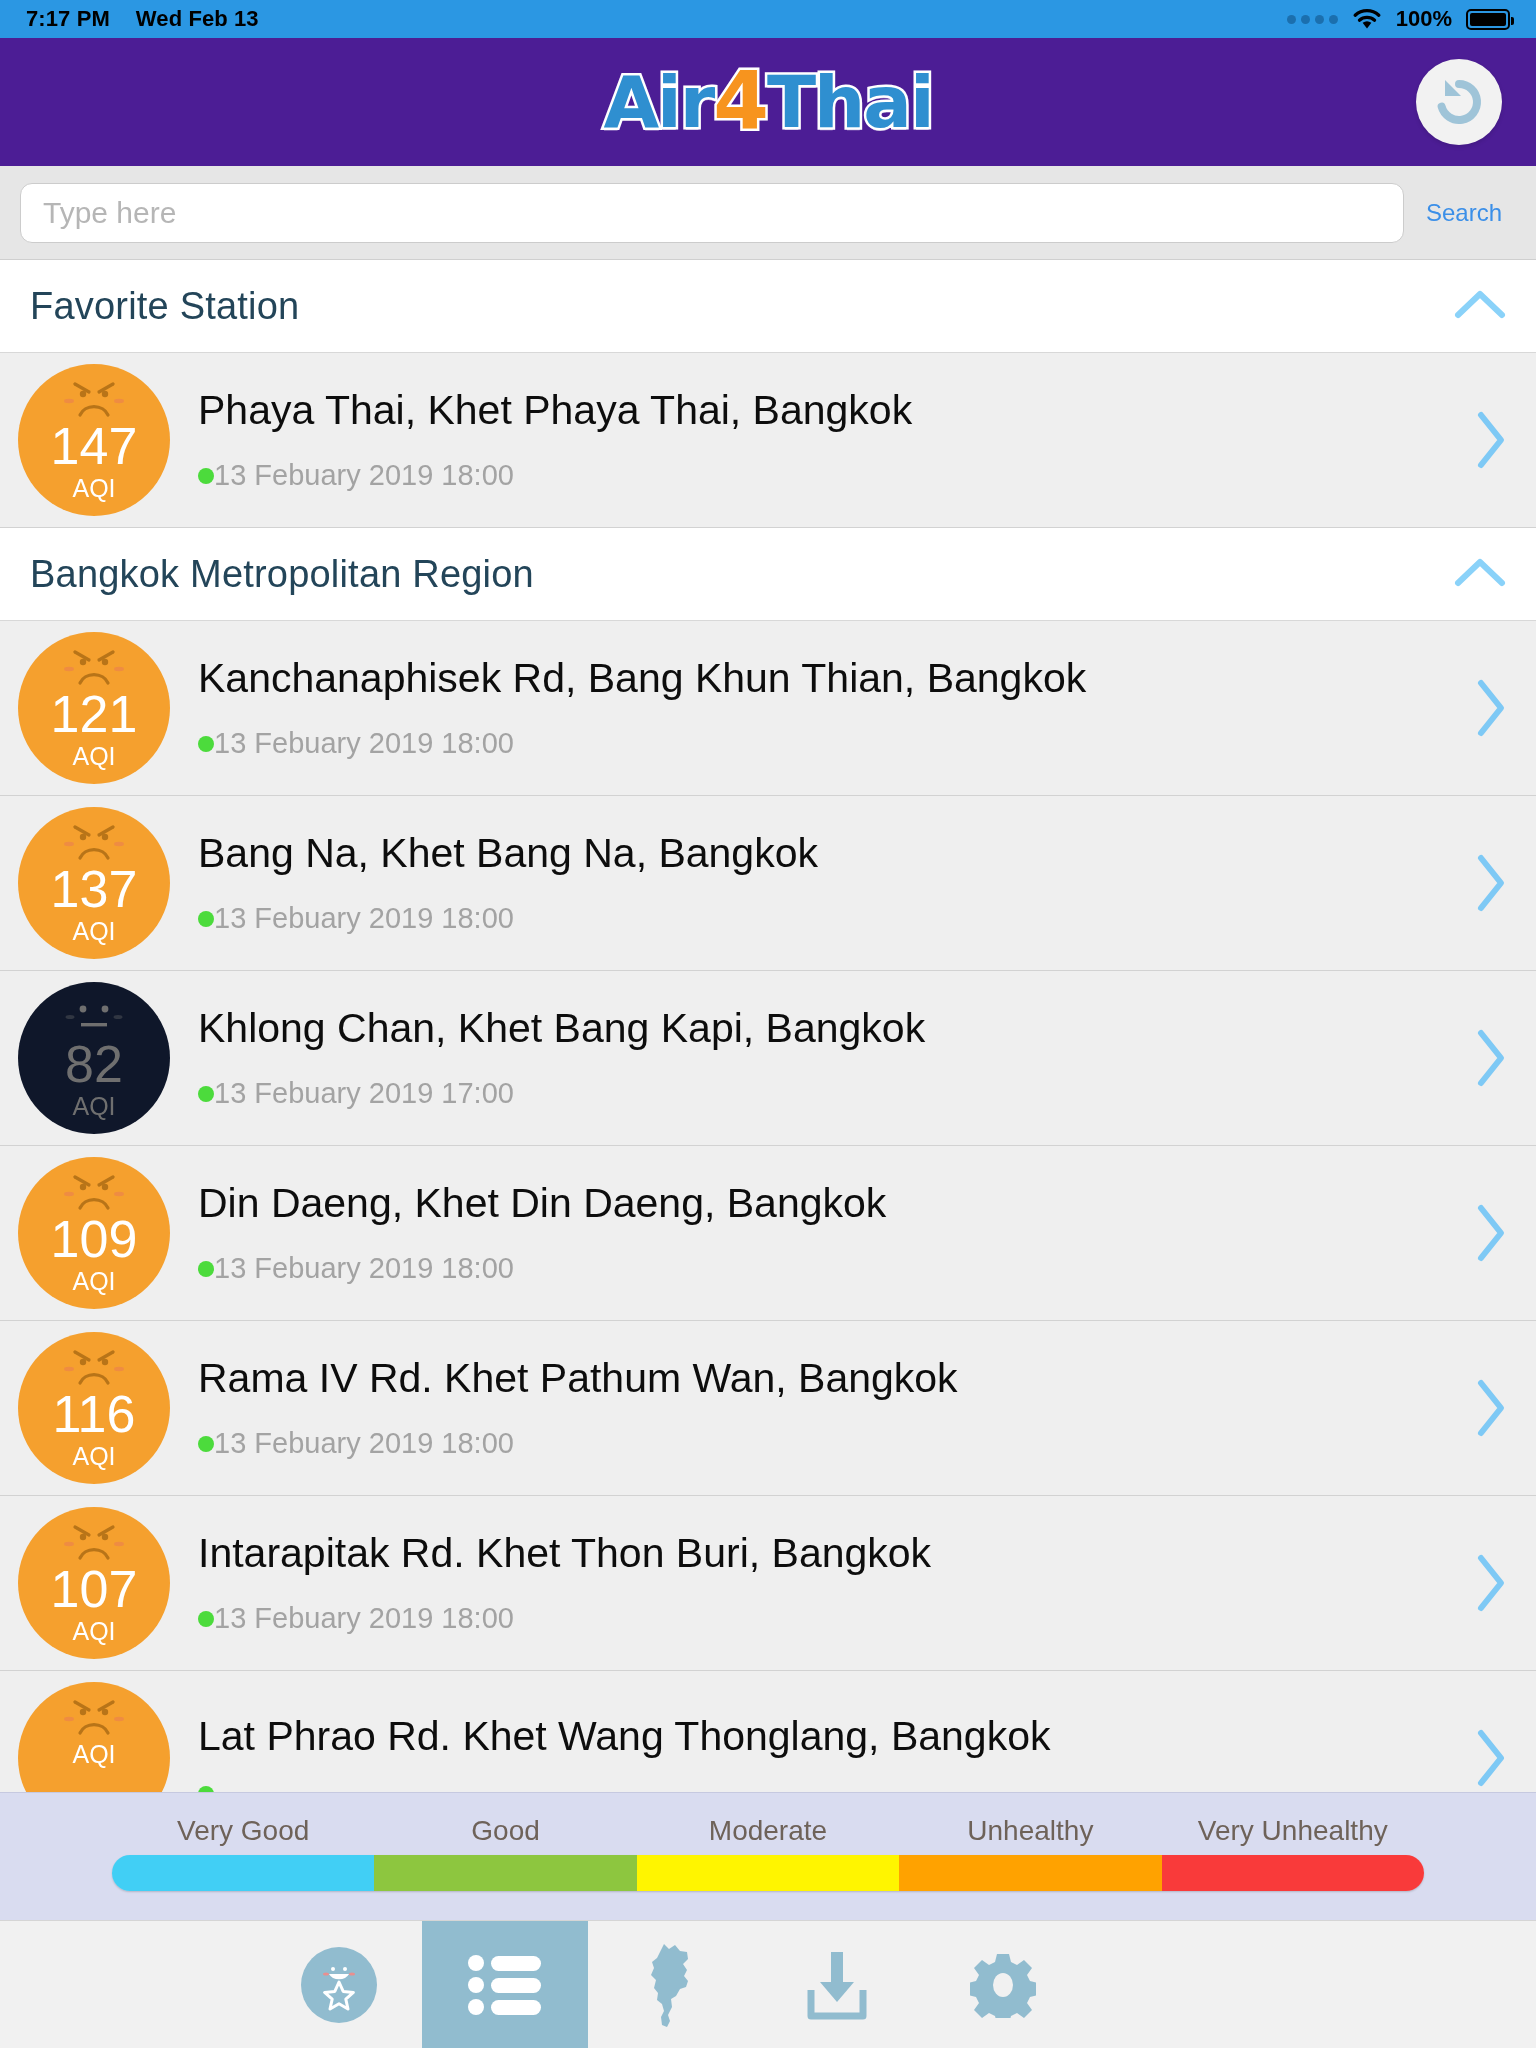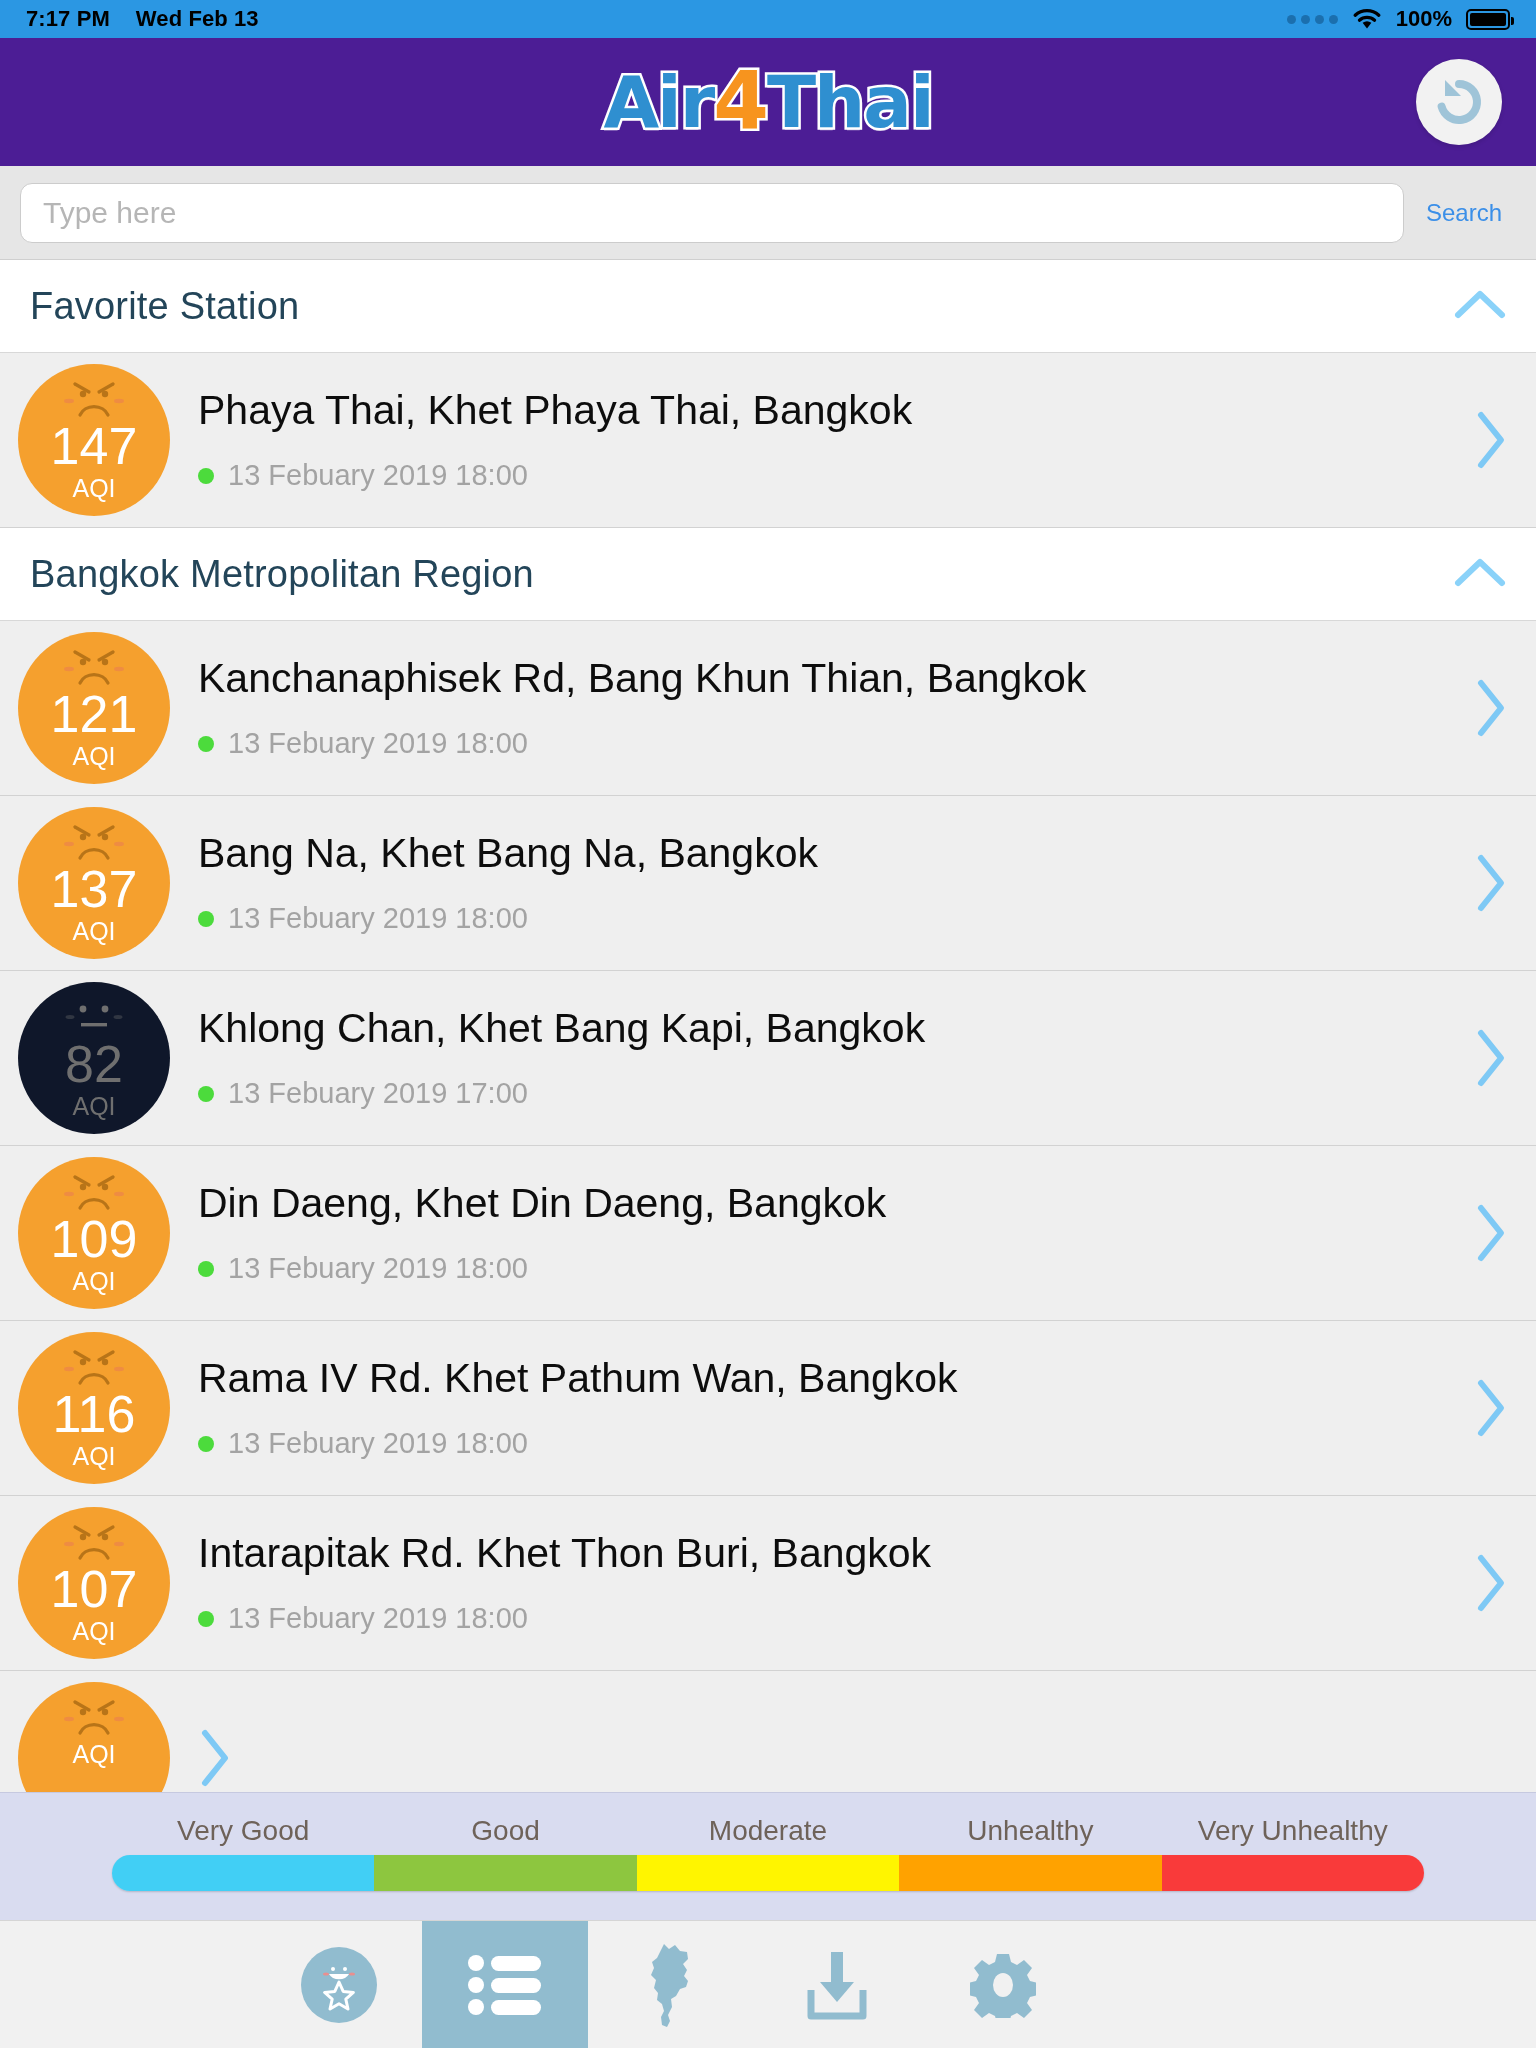--- a/index.html
+++ b/index.html
@@ -95,21 +95,21 @@
   .badge-face { height:42px; width:76px; position:relative; margin-bottom:-2px; }
   .badge-val { font-size:52px; line-height:1; font-weight:400; margin-top:2px; }
   .badge-aqi { font-size:25px; line-height:1; margin-top:4px; }
   .badge.orange { background:#f5a02e; }
   .badge.orange .badge-val, .badge.orange .badge-aqi { color:#ffffff; }
   .badge.yellow { background:#0f172a; }
   .badge.yellow .badge-val, .badge.yellow .badge-aqi { color:#6f6f6f; }
 
   .row-text { flex:1; padding-left:28px; display:flex; flex-direction:column; justify-content:center; height:152px; }
   .row-name { font-size:41px; color:#0d0d0d; line-height:1.1; }
-  .row-meta { display:flex; align-items:center; gap:14px; margin-top:26px; }
+  .row-meta { display:flex; align-items:center; margin-top:26px; }
   .dot-green { width:16px; height:16px; border-radius:50%; background:#4cdb3c; display:block; }
   .row-time { font-size:29px; color:#a3a3a3; }
   .row-chev { width:90px; display:flex; align-items:center; justify-content:center; }
 
   
   .legend {
     position:absolute; left:0; right:0; bottom:0; height:128px;
     background:#d9dcf0; border-top:1px solid #c6c9e0;
     display:flex; flex-direction:column; justify-content:center;
     padding:0 112px 8px 112px; z-index:5;
@@ -390,20 +390,27 @@
                 <path d="M57 6 L43 14" stroke="#b87418" stroke-width="3.2" stroke-linecap="round"></path>
                 <circle cx="27" cy="16" r="3.2" fill="#b87418"></circle>
                 <circle cx="49" cy="16" r="3.2" fill="#b87418"></circle>
                 <ellipse cx="13" cy="23" rx="5" ry="2.2" fill="#e8735a" opacity=".45"></ellipse>
                 <ellipse cx="63" cy="23" rx="5" ry="2.2" fill="#e8735a" opacity=".45"></ellipse>
                 <path d="M24 37 a15 13 0 0 1 28 0" stroke="#b87418" stroke-width="3.2" fill="none" stroke-linecap="round"></path>
               </svg></div>
             <div class="badge-val"></div>
             <div class="badge-aqi">AQI</div>
           </div>
+          <div class="row-text">
+            <div class="row-name">Lat Phrao Rd. Khet Wang Thonglang, Bangkok</div>
+            <div class="row-meta">
+              <span class="dot-green" style="background: rgb(76, 219, 60);"></span>
+              <span class="row-time"></span>
+            </div>
+          </div>
           <div class="row-chev">
             <svg width="34" height="60" viewBox="0 0 34 60">
               <path d="M7 5 L27 30 L7 55" stroke="#7ec9f5" stroke-width="6" fill="none" stroke-linecap="round" stroke-linejoin="round"></path>
             </svg>
           </div>
         </div>
       </div>
 
     <div class="legend" style="background: rgb(217, 220, 240);">
       <div class="legend-labels" id="legend-labels">

